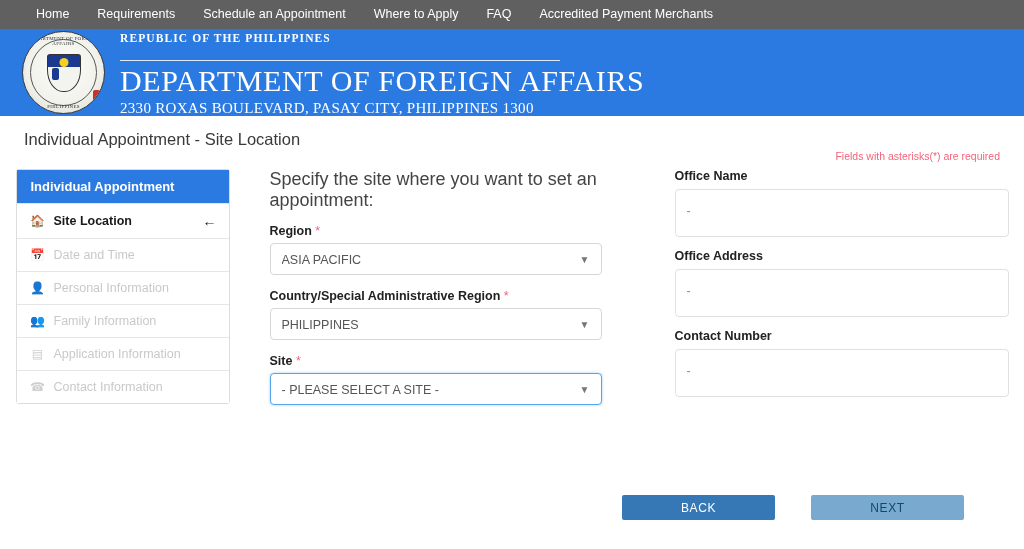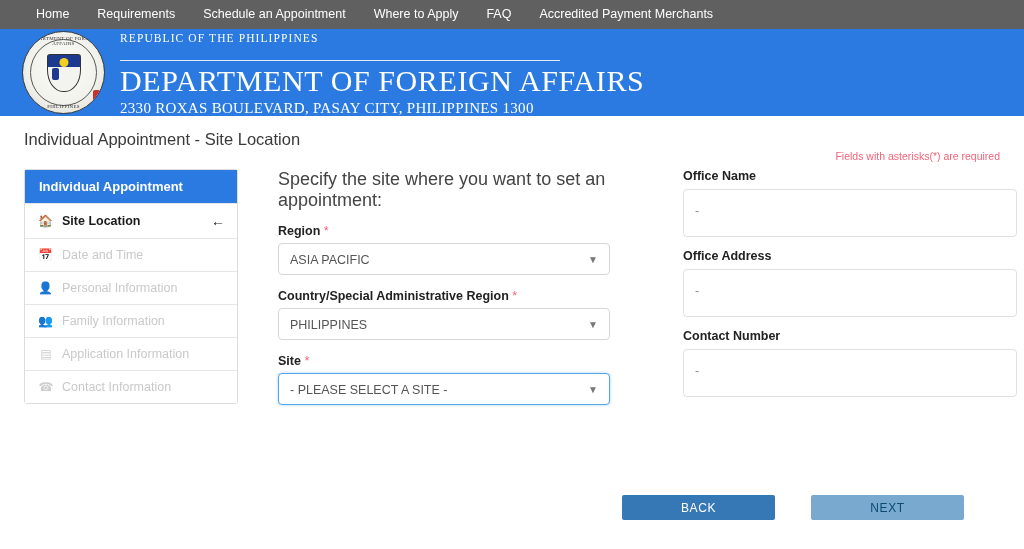--- a/index.html
+++ b/index.html
@@ -106,20 +106,21 @@
   .seal .st-bot { bottom: 4px; }
 
   .bannertext { color: #ffffff; font-family: "Liberation Serif", serif; }
   .b-line1 {
     font-size: 11.5px;
     letter-spacing: 1.1px;
     padding-bottom: 16px;
     border-bottom: 1px solid rgba(255,255,255,.85);
     display: inline-block;
     width: 440px;
+    font-weight: bold;
   }
   .b-line2 {
     font-size: 30px;
     letter-spacing: .6px;
     line-height: 36px;
     margin-top: 2px;
     white-space: nowrap;
   }
   .b-line3 {
     font-size: 15px;
@@ -145,20 +146,21 @@
     right: 24px;
     top: 1px;
     font-size: 10.5px;
     color: #f2647a;
     white-space: nowrap;
   }
 
   .cols {
     display: flex;
     padding-top: 20px;
+    justify-content: center;
   }
 
   
   .sidebar {
     width: 214px;
     flex: 0 0 214px;
     border: 1px solid #dcdcdc;
     border-radius: 3px;
     background: #fff;
     height: fit-content;

